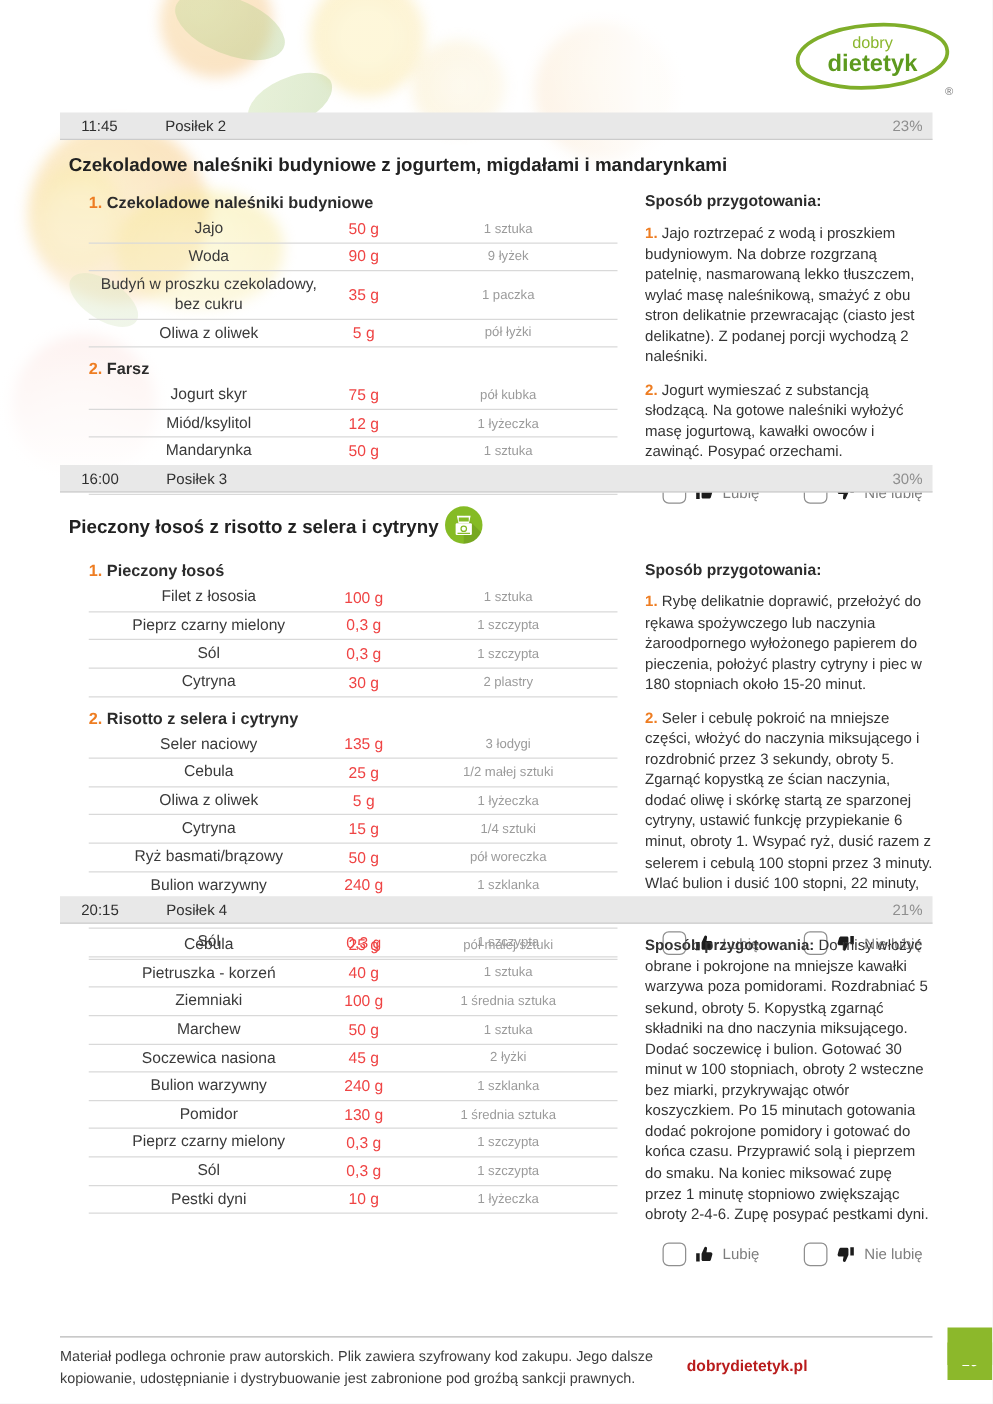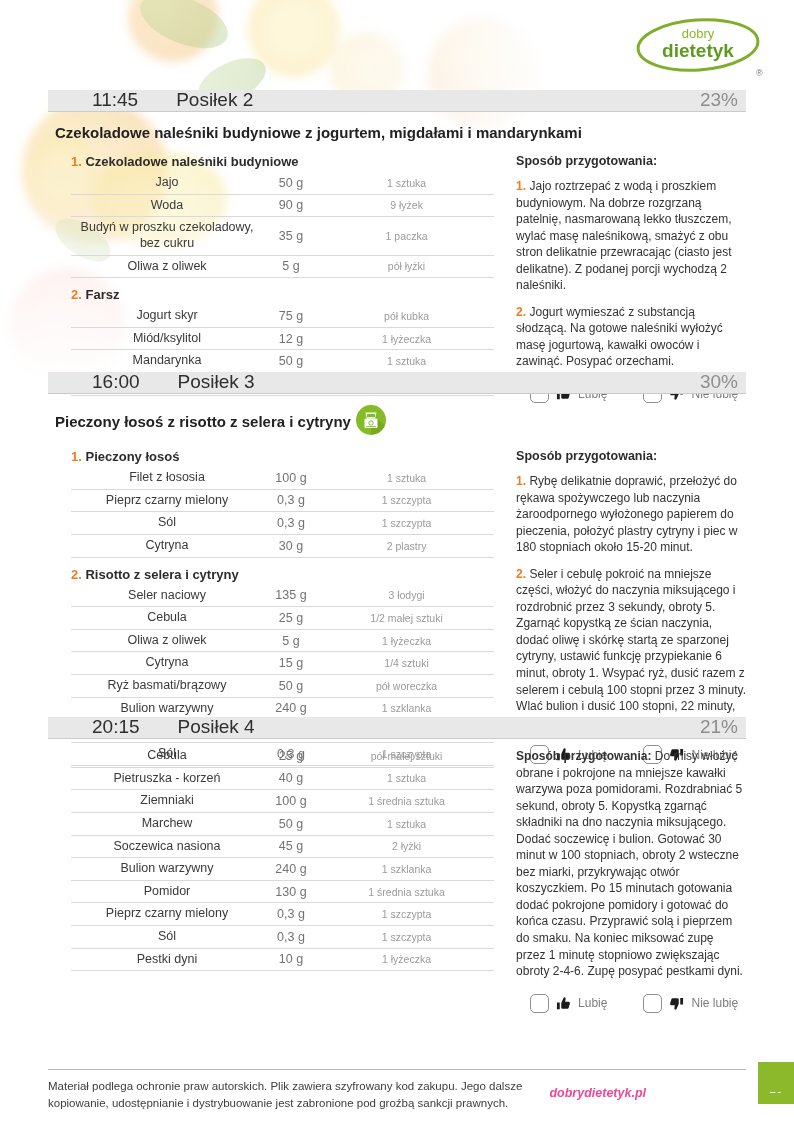--- a/index.html
+++ b/index.html
@@ -40,58 +40,58 @@
 
   
   .logo { position:absolute; right:22px; top:14px; width:140px; height:66px; }
 
   
   .meals { position:absolute; left:48px; width:698px; top:0; }
   .meal-section { position:absolute; left:0; width:698px; }
   .meal-0 { top:90px; } .meal-1 { top:372px; } .meal-2 { top:717px; }
 
   .meal-header { height:22px; background:#e8e8e8; border-bottom:1px solid #cbcbcb;
-    display:flex; align-items:flex-end; font-size:19px; color:#2f2f2f;padding-left:27px; }
+    display:flex; align-items:center; font-size:12px; color:#2f2f2f; }
   .meal-time { margin-left:17px; }
   .meal-name { margin-left:38px; }
   .meal-percent { margin-left:auto; margin-right:8px; color:#8e8e8e; }
 
   .meal-title { margin:12px 0 4px 7px; font-size:15px; font-weight:bold; color:#222;
     display:flex; align-items:center; gap:4px; }
   .tm-icon { width:32px; height:32px; flex:0 0 auto; margin-top:-2px; }
 
   .meal-body { display:flex; gap:22px; margin-left:23px; }
   .col-ingredients { width:438px; }
   .col-prep { width:238px; }
 
   .group-subtitle { font-size:13px; font-weight:bold; color:#2c2c2c; margin:9px 0 3px 0; }
   .group-subtitle .num, .step .num { color:#ee7d22; font-weight:bold; }
 
   .ing-table { width:100%; }
   .ing-row { display:flex; align-items:center; border-bottom:1px solid #d9d9d9; padding:3px 0; min-height:19px;text-align:center; }
   .ing-name { width:192px; font-size:12.5px; color:#3a3a3a; line-height:1.25; }
-  .ing-amount { width:56px; font-size:12.5px; color:#737373; }
+  .ing-amount { width:56px; font-size:12.5px; color:#ef4444; }
   .ing-portion { flex:1; font-size:10.5px; color:#9b9b9b; }
 
   .prep-heading { font-size:12.5px; font-weight:bold; color:#2c2c2c; margin:9px 0 10px 0; }
   .step { font-size:12px; color:#333; line-height:1.38; margin-bottom:10px; }
   .prep-inline { font-size:12px; color:#333; line-height:1.38; margin:9px 0 10px 0; }
   .prep-inline .ih { font-weight:bold; }
 
   .likes { display:flex; gap:36px; margin-top:14px; align-items:center;padding-left:14px; }
   .like-item { display:flex; align-items:center; gap:7px; }
   .chk { width:19px; height:19px; border:1px solid #8f8f8f; border-radius:5px; background:#fff; cursor:pointer; }
   .thumb { width:15px; height:15px; }
   .like-label { font-size:12px; color:#7d7d7d; }
 
   
   .footer { position:absolute; left:48px; width:698px; top:1058px;
     border-top:1px solid #b8b8b8; padding-top:8px;margin-top:11px; }
   .copyright { max-width:480px; font-size:11.5px; color:#3d3d3d; line-height:1.45; }
-  .site { position:absolute; right:100px; top:16px; font-size:12.5px; font-weight:bold; color:#ec4899; cursor:pointer;font-style:italic; }
+  .site { position:absolute; right:100px; top:16px; font-size:12.5px; font-weight:bold; color:#b91c1c; cursor:pointer; }
   .pagebox { position:absolute; left:710px; top:4px; width:36px; height:30px; background:#8cb82b;
     color:#fff; font-size:12.5px; display:flex; align-items:center; justify-content:center; }
   .greenbar { position:absolute; right:0; top:1062px; width:36px; height:30px; background:#8cb82b; }
 </style>
 </head>
 <body>
 
 <div class="page">
 
   <div class="bg">

